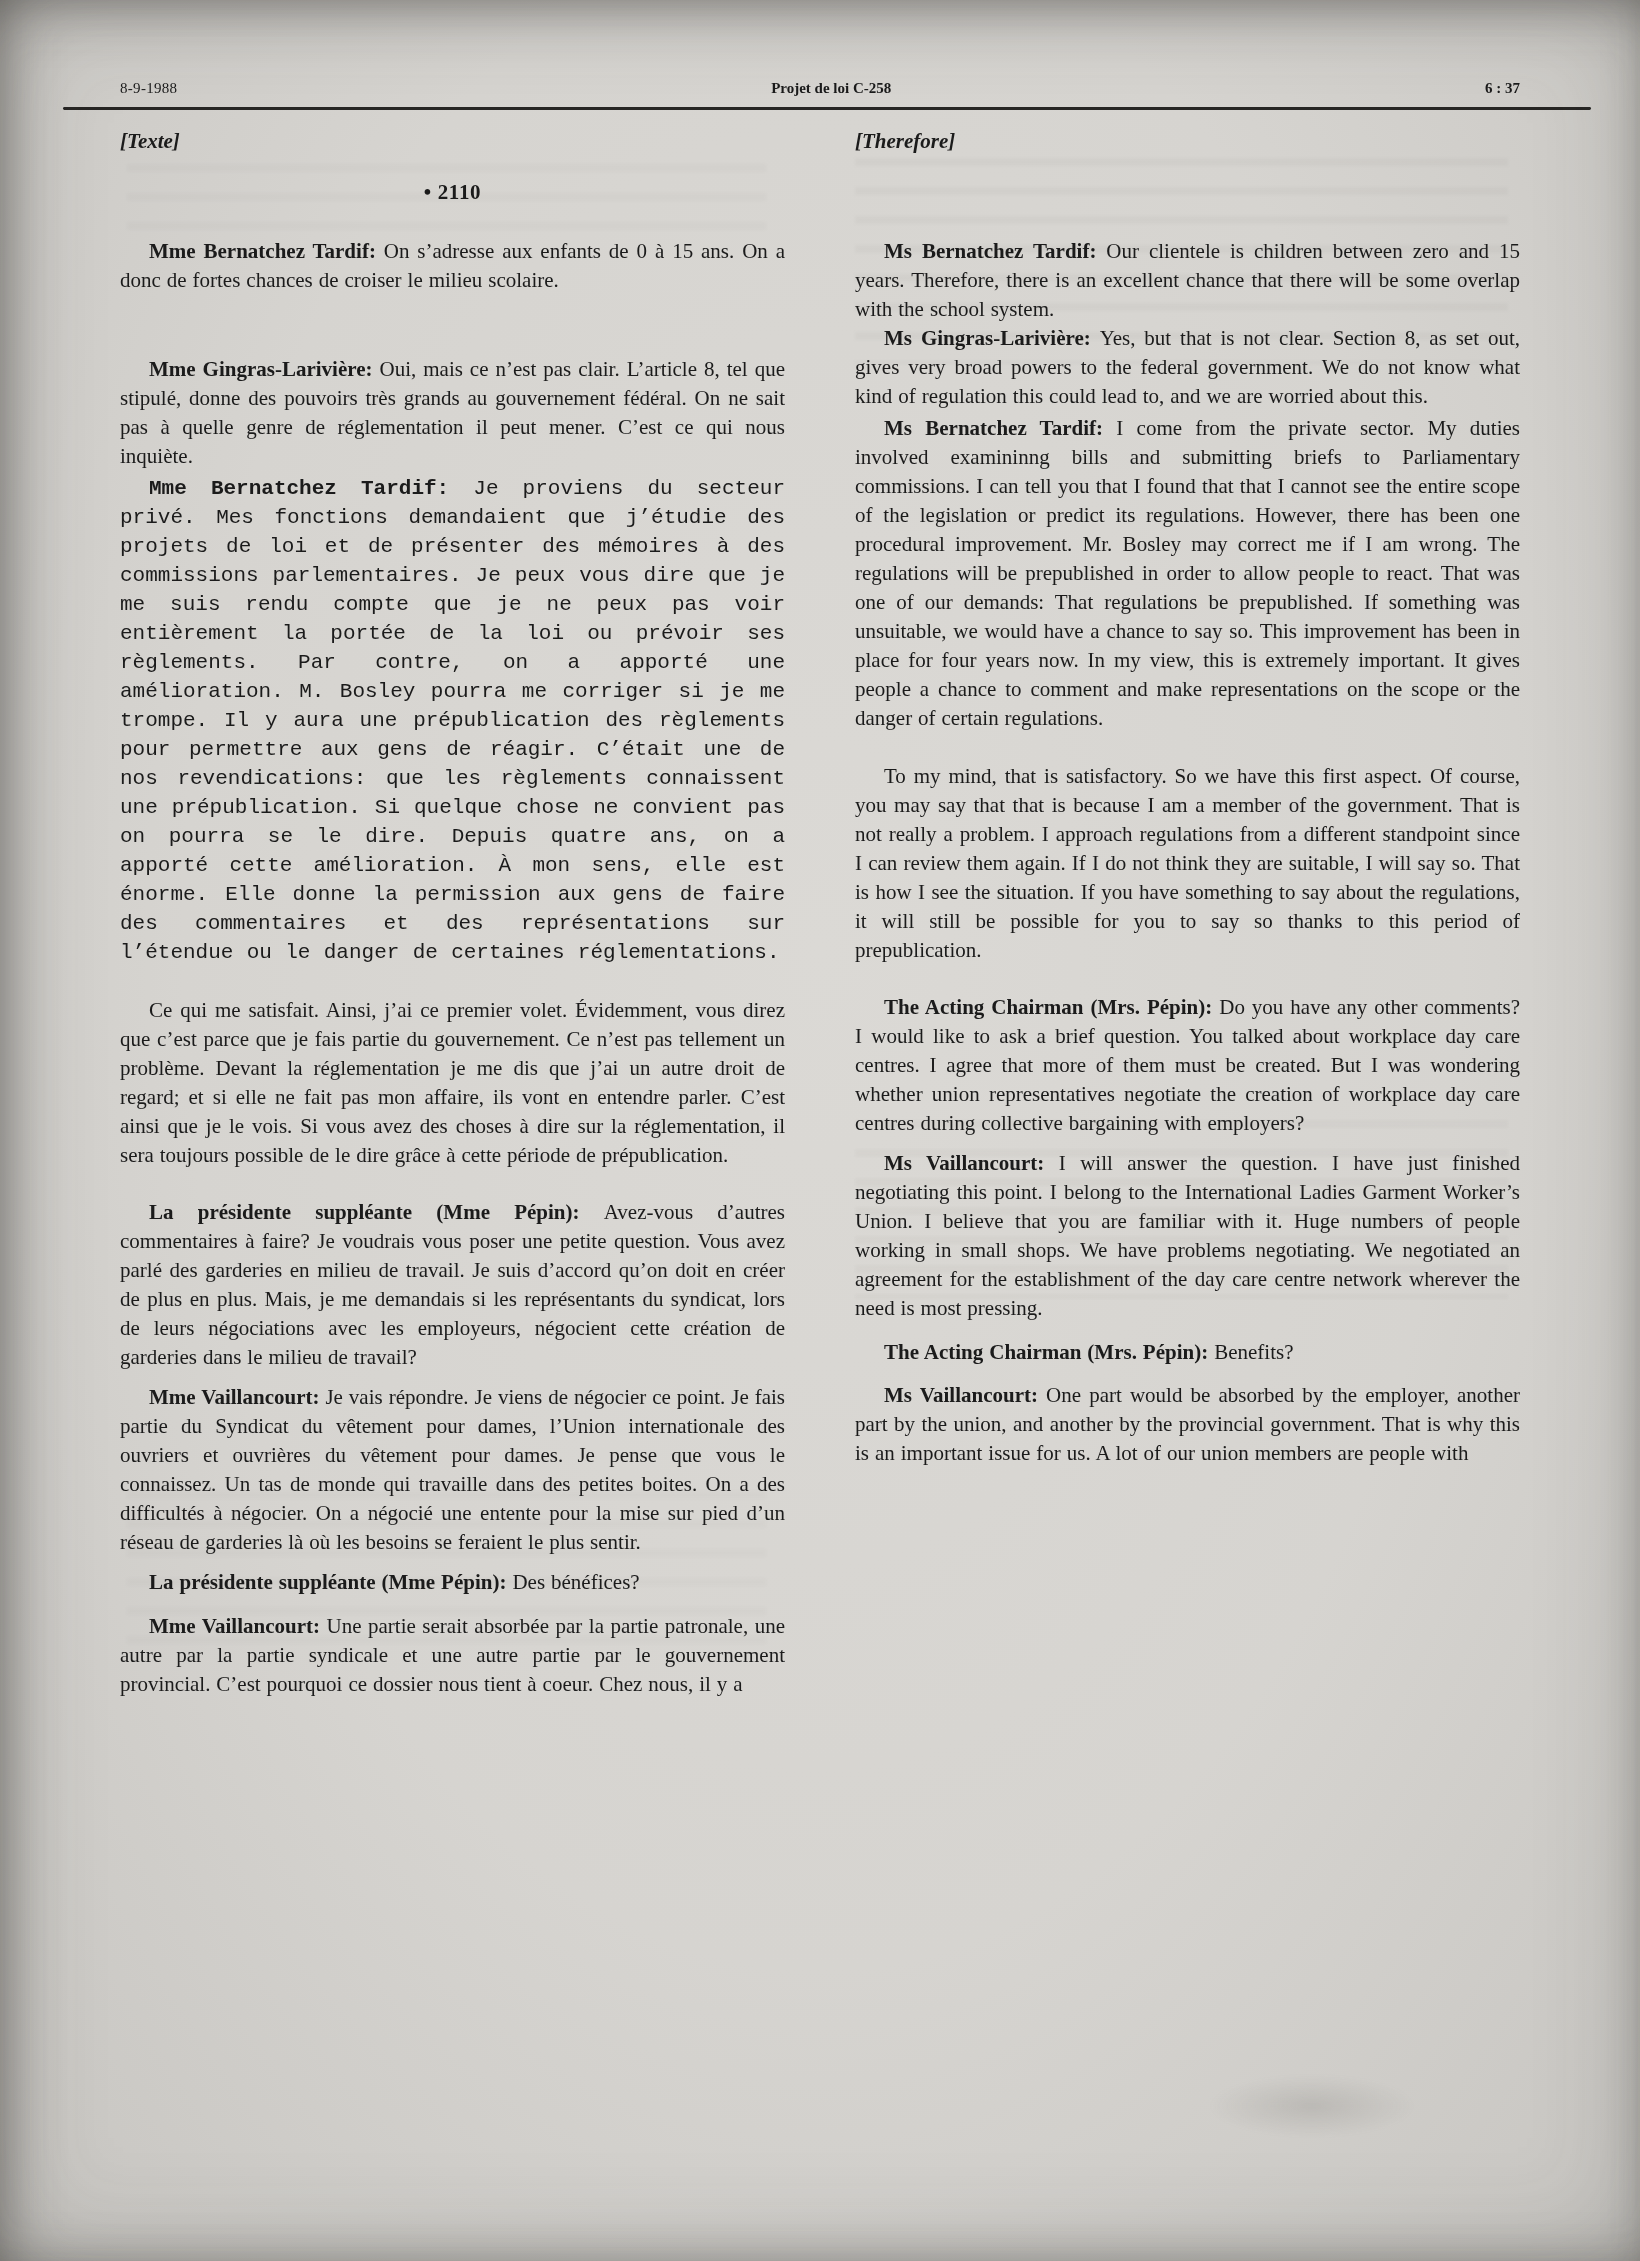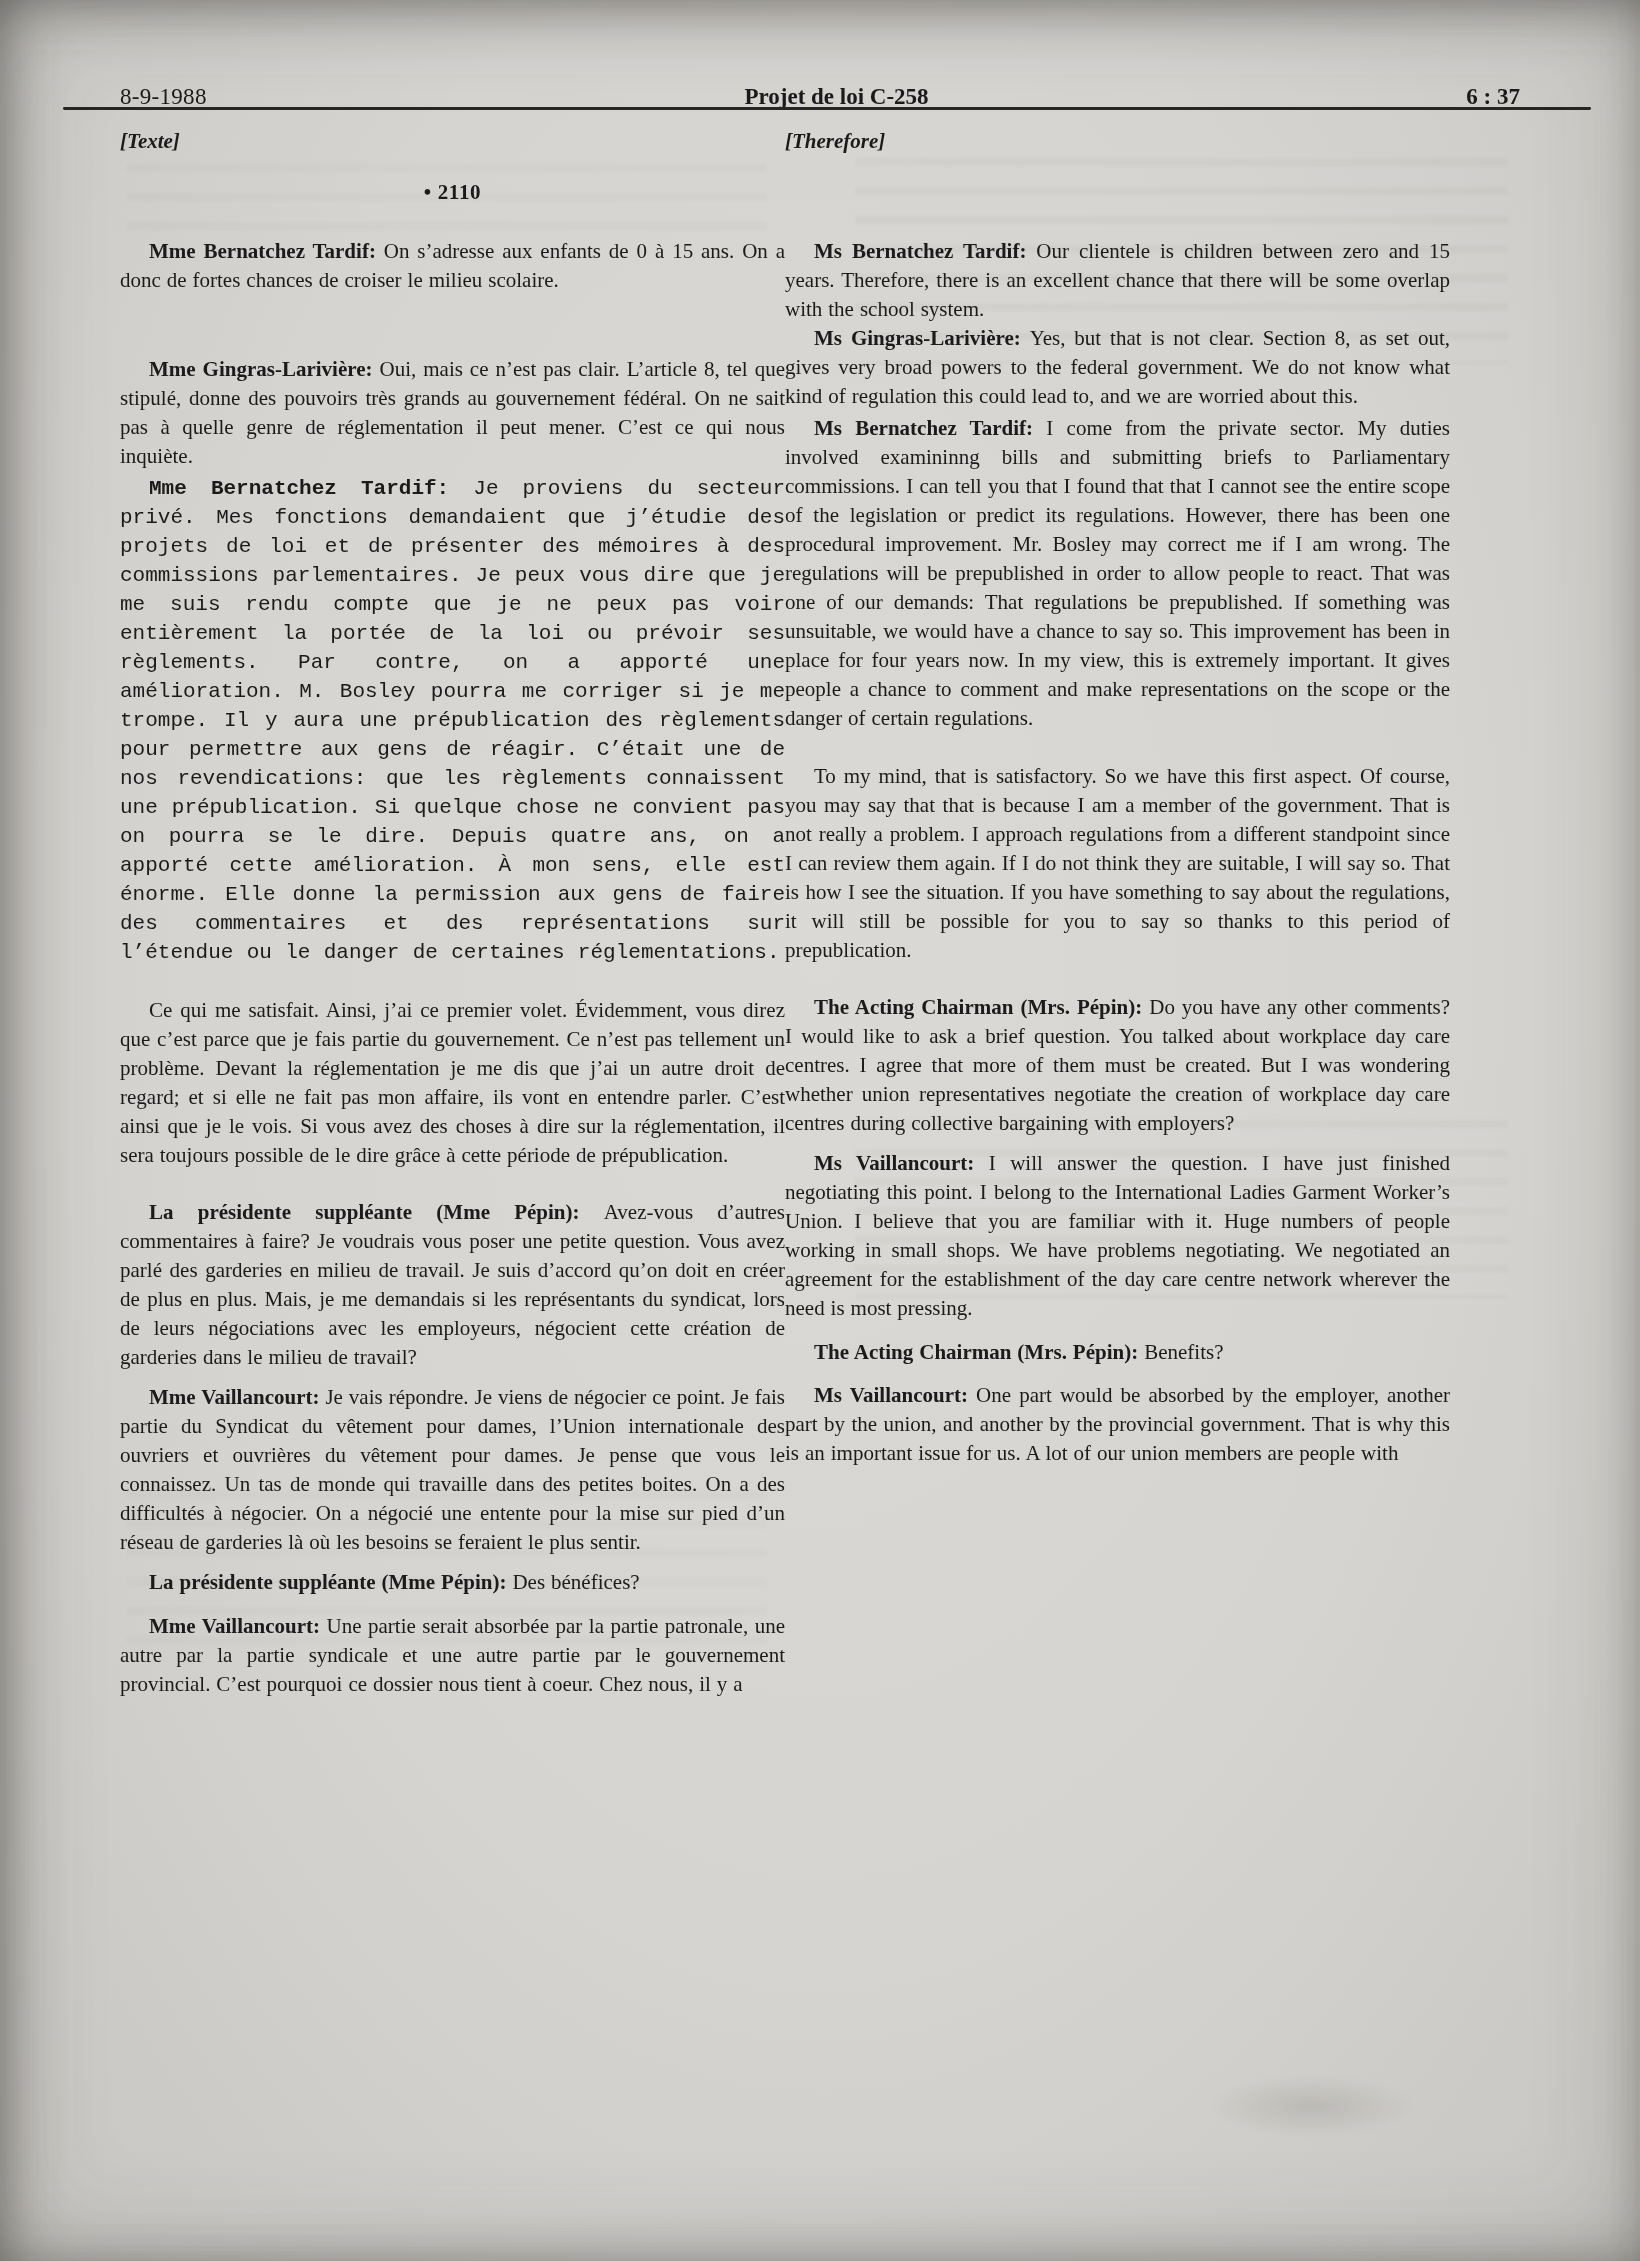--- a/index.html
+++ b/index.html
@@ -24,46 +24,47 @@
       inset 31px 0 55px -24px rgba(55,53,50,.40),
       inset -20.6px 0 48px -27.5px rgba(55,53,50,.22),
       inset 0 38px 55px -31px rgba(55,53,50,.35),
       inset 0 -27.5px 55px -34px rgba(55,53,50,.22);
     pointer-events: none;
     z-index: 5;
   }
   .page-header {
     position: absolute;
     left: 120px;
-    top: 82px;
+    top: 74px;
     width: 1400px;
     display: flex;
     justify-content: space-between;
     align-items: flex-start;
-    font-size: 23px;
+    font-size: 15px;
     line-height: 29px;
   }
   .h-date { font-weight: 400; letter-spacing: 0.3px; }
   .h-title { font-weight: 700; }
   .h-page { font-weight: 700; }
   .header-rule {
     position: absolute;
     left: 63px;
     top: 107px;
     width: 1528px;
     height: 2.7px;
     background: #272624;
     border-radius: 1.4px;
   }
   .columns {
     position: absolute;
     left: 120px;
     top: 127px;
     width: 1400px;
     display: flex;
+    gap: 70px;
     z-index: 2;
   }
   .col {
     width: 665px;
     font-size: 21px;
     line-height: 29px;
   }
   .col-tag {
     font-style: italic;
     font-weight: 600;

